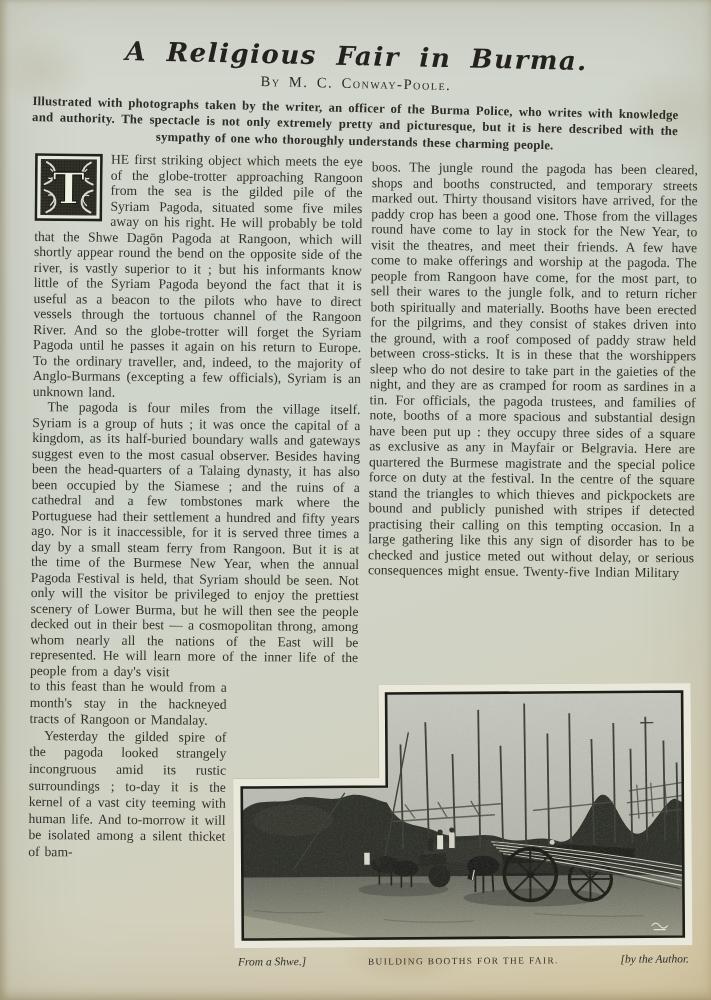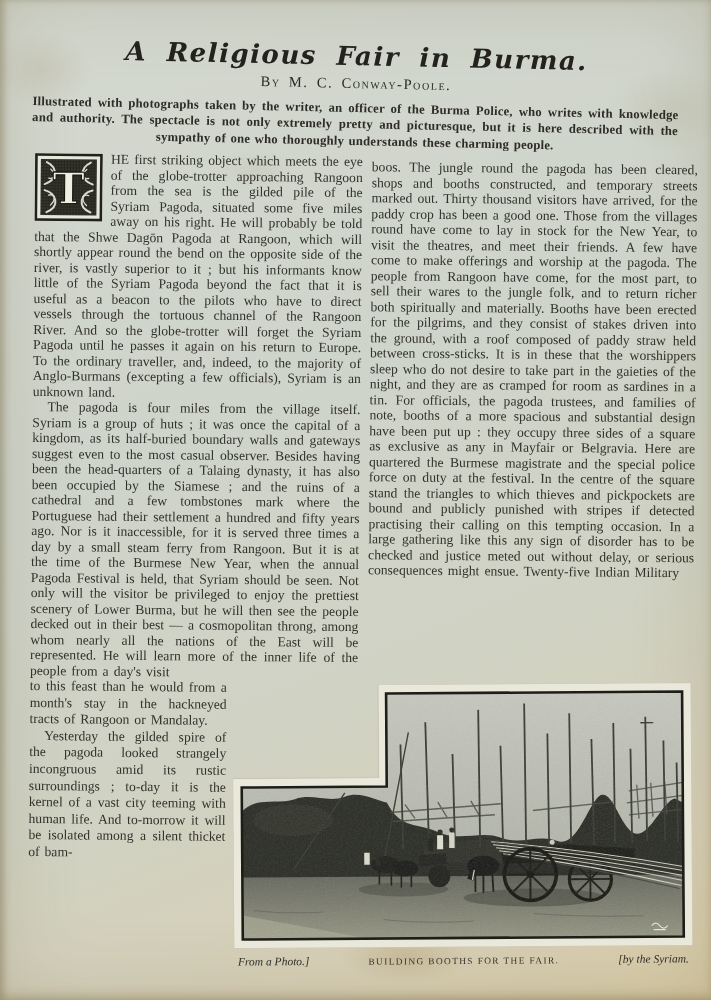--- a/index.html
+++ b/index.html
@@ -245,19 +245,19 @@
 
         <path d="M418,243 q4,-5 8,0 q4,5 8,0 M420,247 h12" fill="none" stroke="#e6e6d8" stroke-width="1.2"></path>
 
         <rect x="9" y="9" width="441" height="245" filter="url(#gr)" opacity=".22"></rect>
       </g>
 
       <path d="M154,9 H450 V254 H9 V102 H154 Z" fill="none" stroke="#1e1e19" stroke-width="2.6"></path>
     </svg>
 
     <div class="captions">
-      <span class="cap-side">From a Photo.]</span>
+      <span class="cap-side">From a Shwe.]</span>
       <span class="cap-title">BUILDING BOOTHS FOR THE FAIR.</span>
-      <span class="cap-side">[by the Syriam.</span>
+      <span class="cap-side">[by the Author.</span>
     </div>
   </div>
 
 </div>
 
 </body></html>

